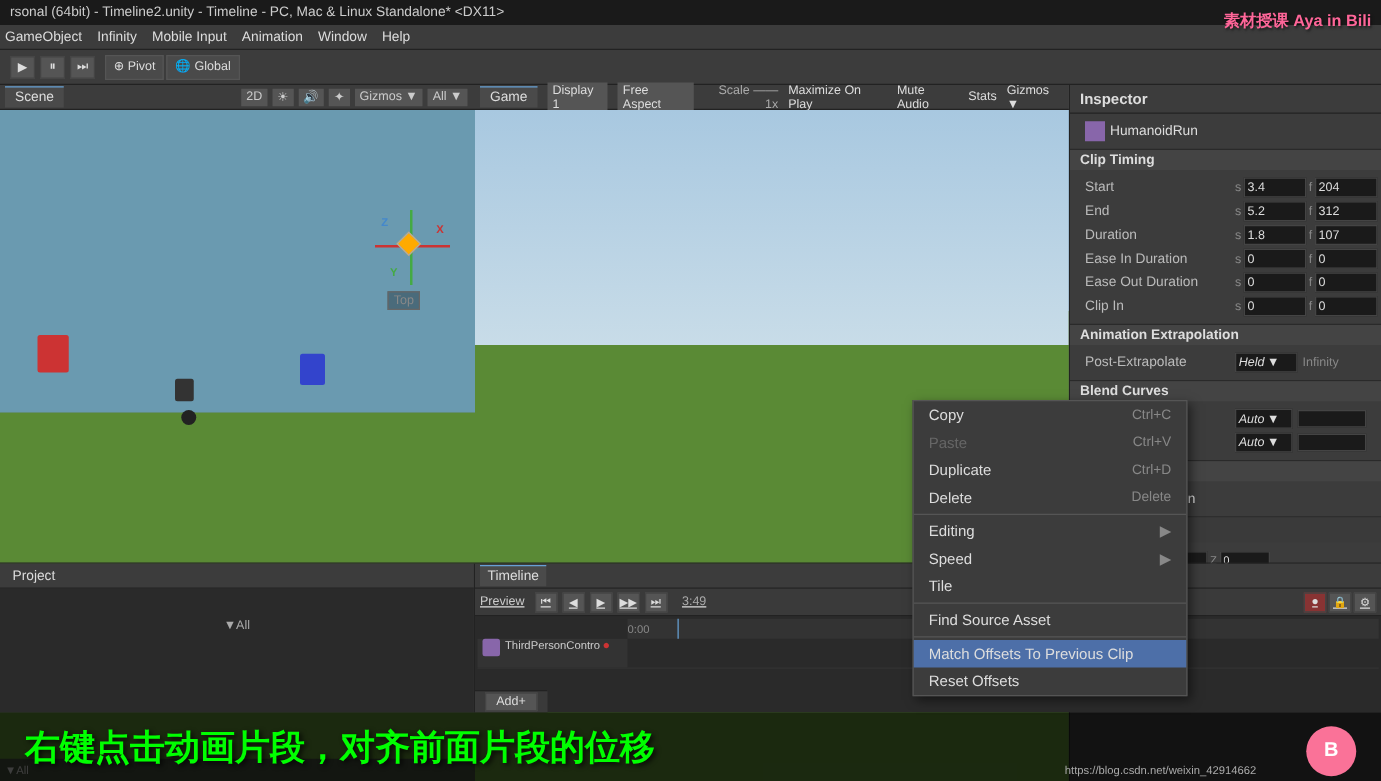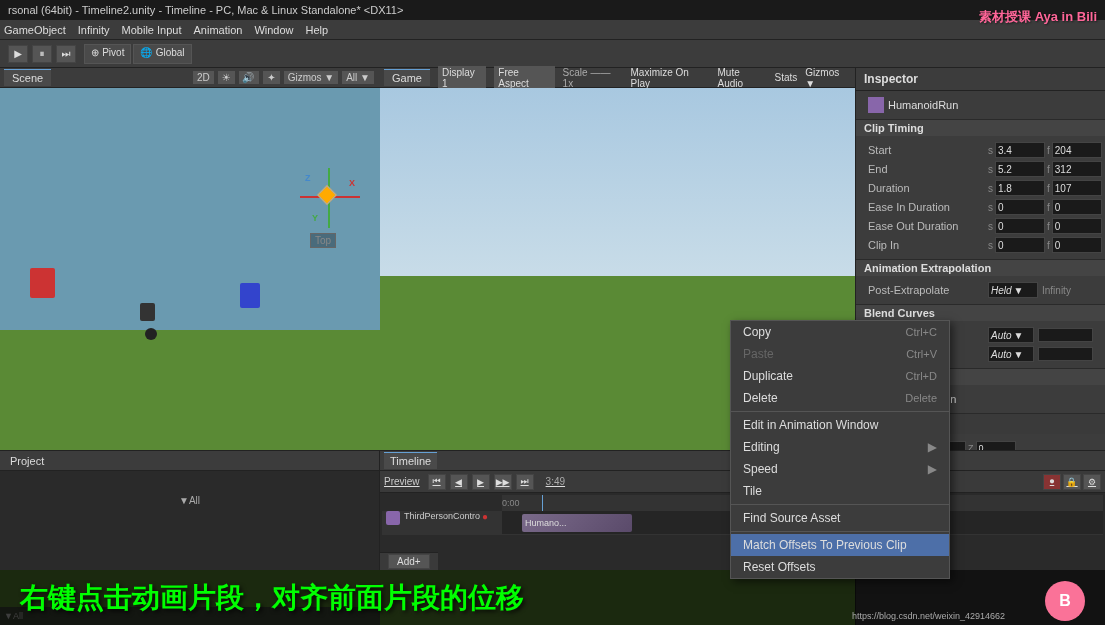--- a/index.html
+++ b/index.html
@@ -552,21 +552,21 @@
         <span>▼All</span>
       </div>
     </div>
   </div>
 
   <div id="game-view">
     <div id="game-tabs">
       <span style="background:#4a4a4a; padding:2px 8px; border-top:1px solid #66a0d4;">Game</span>
       <span style="font-size:10px; background:#555; padding:1px 4px;">Display 1</span>
       <span style="font-size:10px; background:#555; padding:1px 4px;">Free Aspect</span>
-      <span style="font-size:10px; color:#aaa;">Scale ——  1x</span>
+      <span style="font-size:10px; color:#aaa;text-align:right;">Scale ——  1x</span>
       <span style="font-size:10px;">Maximize On Play</span>
       <span style="font-size:10px;">Mute Audio</span>
       <span style="font-size:10px;">Stats</span>
       <span style="font-size:10px;">Gizmos ▼</span>
     </div>
     <div id="game-canvas" style="position:relative;">
 
       <div style="position:absolute; top:0; left:0; right:0; height:35%; background:linear-gradient(to bottom, #a8c8e0, #c8dce8);"></div>
 
       <div style="position:absolute; bottom:0; left:0; right:0; height:65%; background:#5a8a35;"></div>
@@ -762,25 +762,20 @@
         <span style="position:absolute; left:0;">0:00</span>
         <div style="position:absolute; left:40px; top:0; bottom:0; width:1px; background:#66a0d4;"></div>
       </div>
 
       <div class="timeline-track">
         <div class="track-label">
           <div style="width:14px; height:14px; background:#8866aa; margin-right:4px; border-radius:2px; flex-shrink:0;"></div>
           <span style="font-size:9px; overflow:hidden; text-overflow:ellipsis; white-space:nowrap;">ThirdPersonContro</span>
           <span style="color:#cc3333; margin-left:2px;">●</span>
         </div>
-        <div class="track-area">
-          <div class="track-clip" style="left:20px; width:110px;">
-            <span>Humano...</span>
-          </div>
-        </div>
       </div>
     </div>
 
     <div style="position:absolute; bottom:0; left:380px; height:18px; display:flex; align-items:center; padding:0 8px; background:#3a3a3a; border-top:1px solid #222;">
       <button style="background:#555; border:1px solid #444; color:#ddd; font-size:10px; padding:1px 8px; cursor:pointer;">Add+</button>
     </div>
   </div>
 </div>
 
 <div id="context-menu">
@@ -795,23 +790,20 @@
   <div class="ctx-item">
     <span>Duplicate</span>
     <span class="ctx-shortcut">Ctrl+D</span>
   </div>
   <div class="ctx-item">
     <span>Delete</span>
     <span class="ctx-shortcut">Delete</span>
   </div>
   <div class="ctx-separator"></div>
   <div class="ctx-item">
-    <span>Edit in Animation Window</span>
-  </div>
-  <div class="ctx-item">
     <span>Editing</span>
     <span class="ctx-arrow">▶</span>
   </div>
   <div class="ctx-item">
     <span>Speed</span>
     <span class="ctx-arrow">▶</span>
   </div>
   <div class="ctx-item">
     <span>Tile</span>
   </div>

